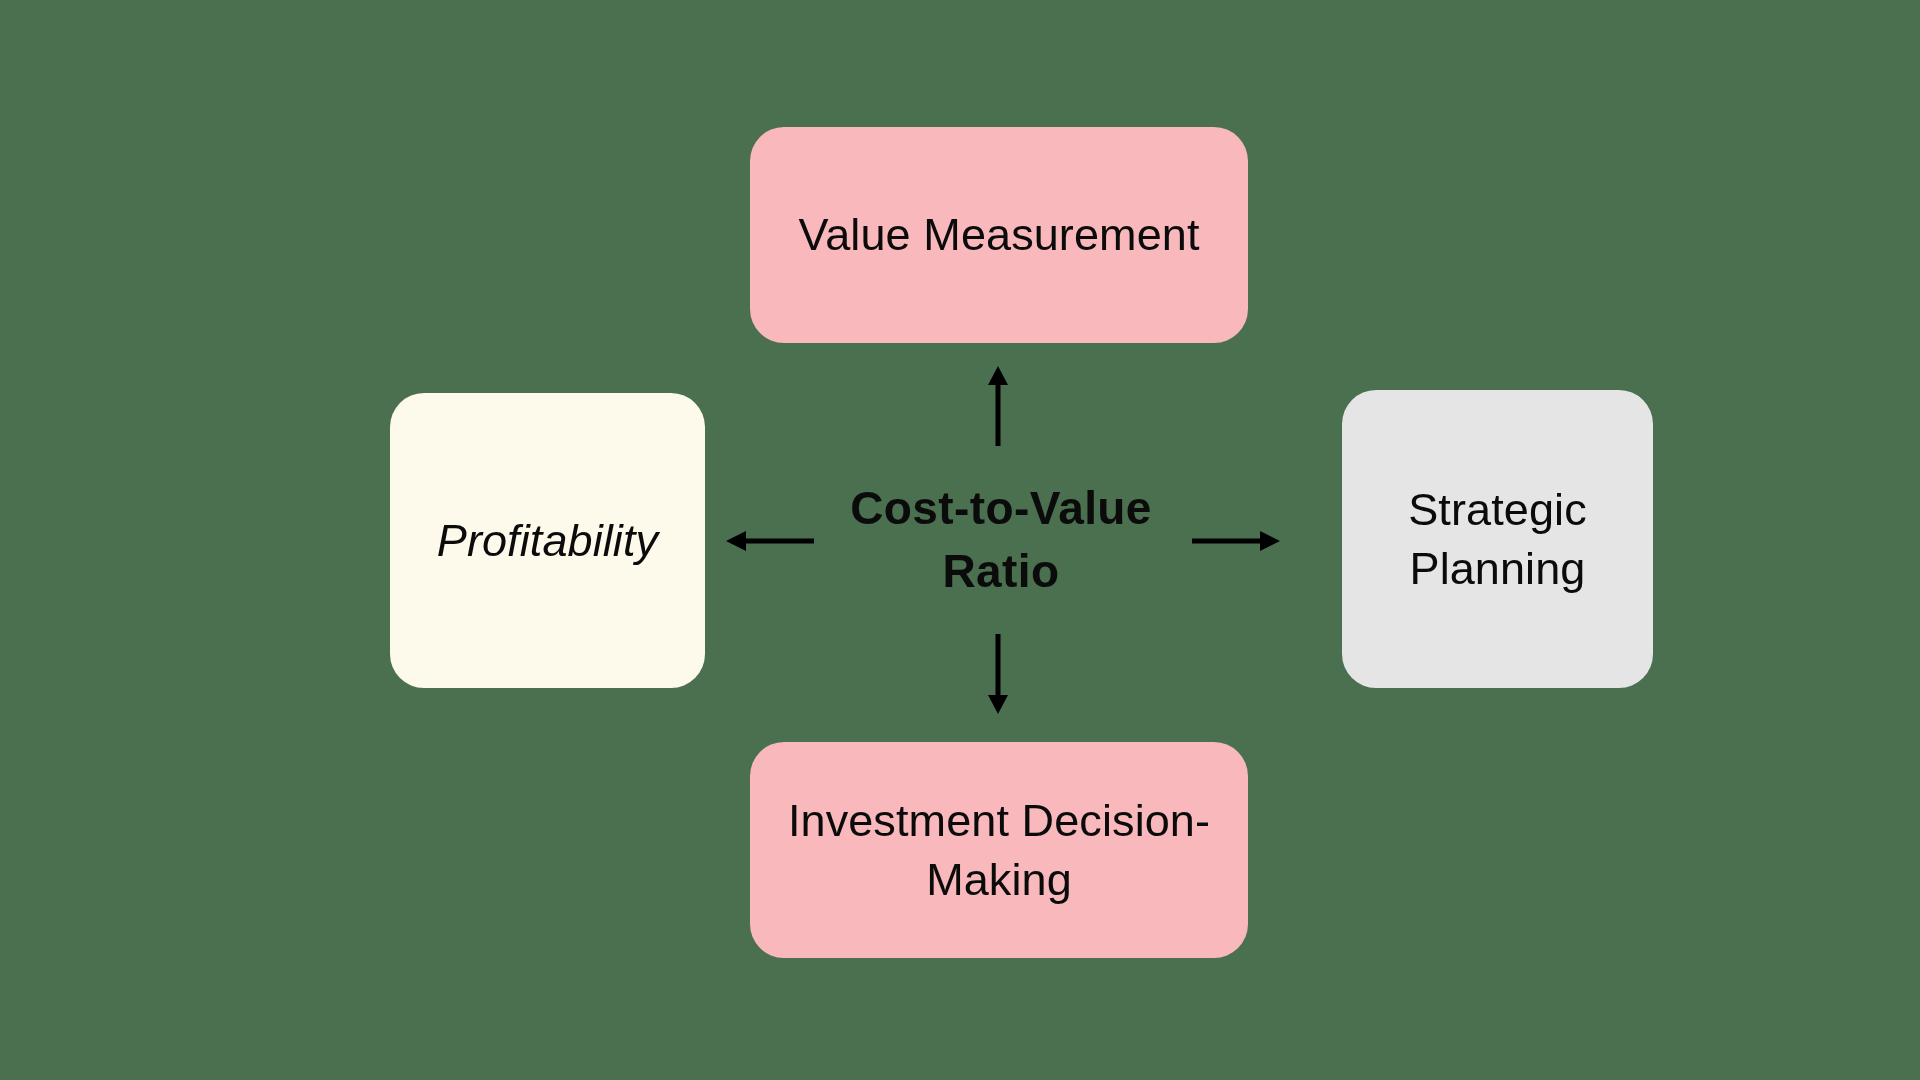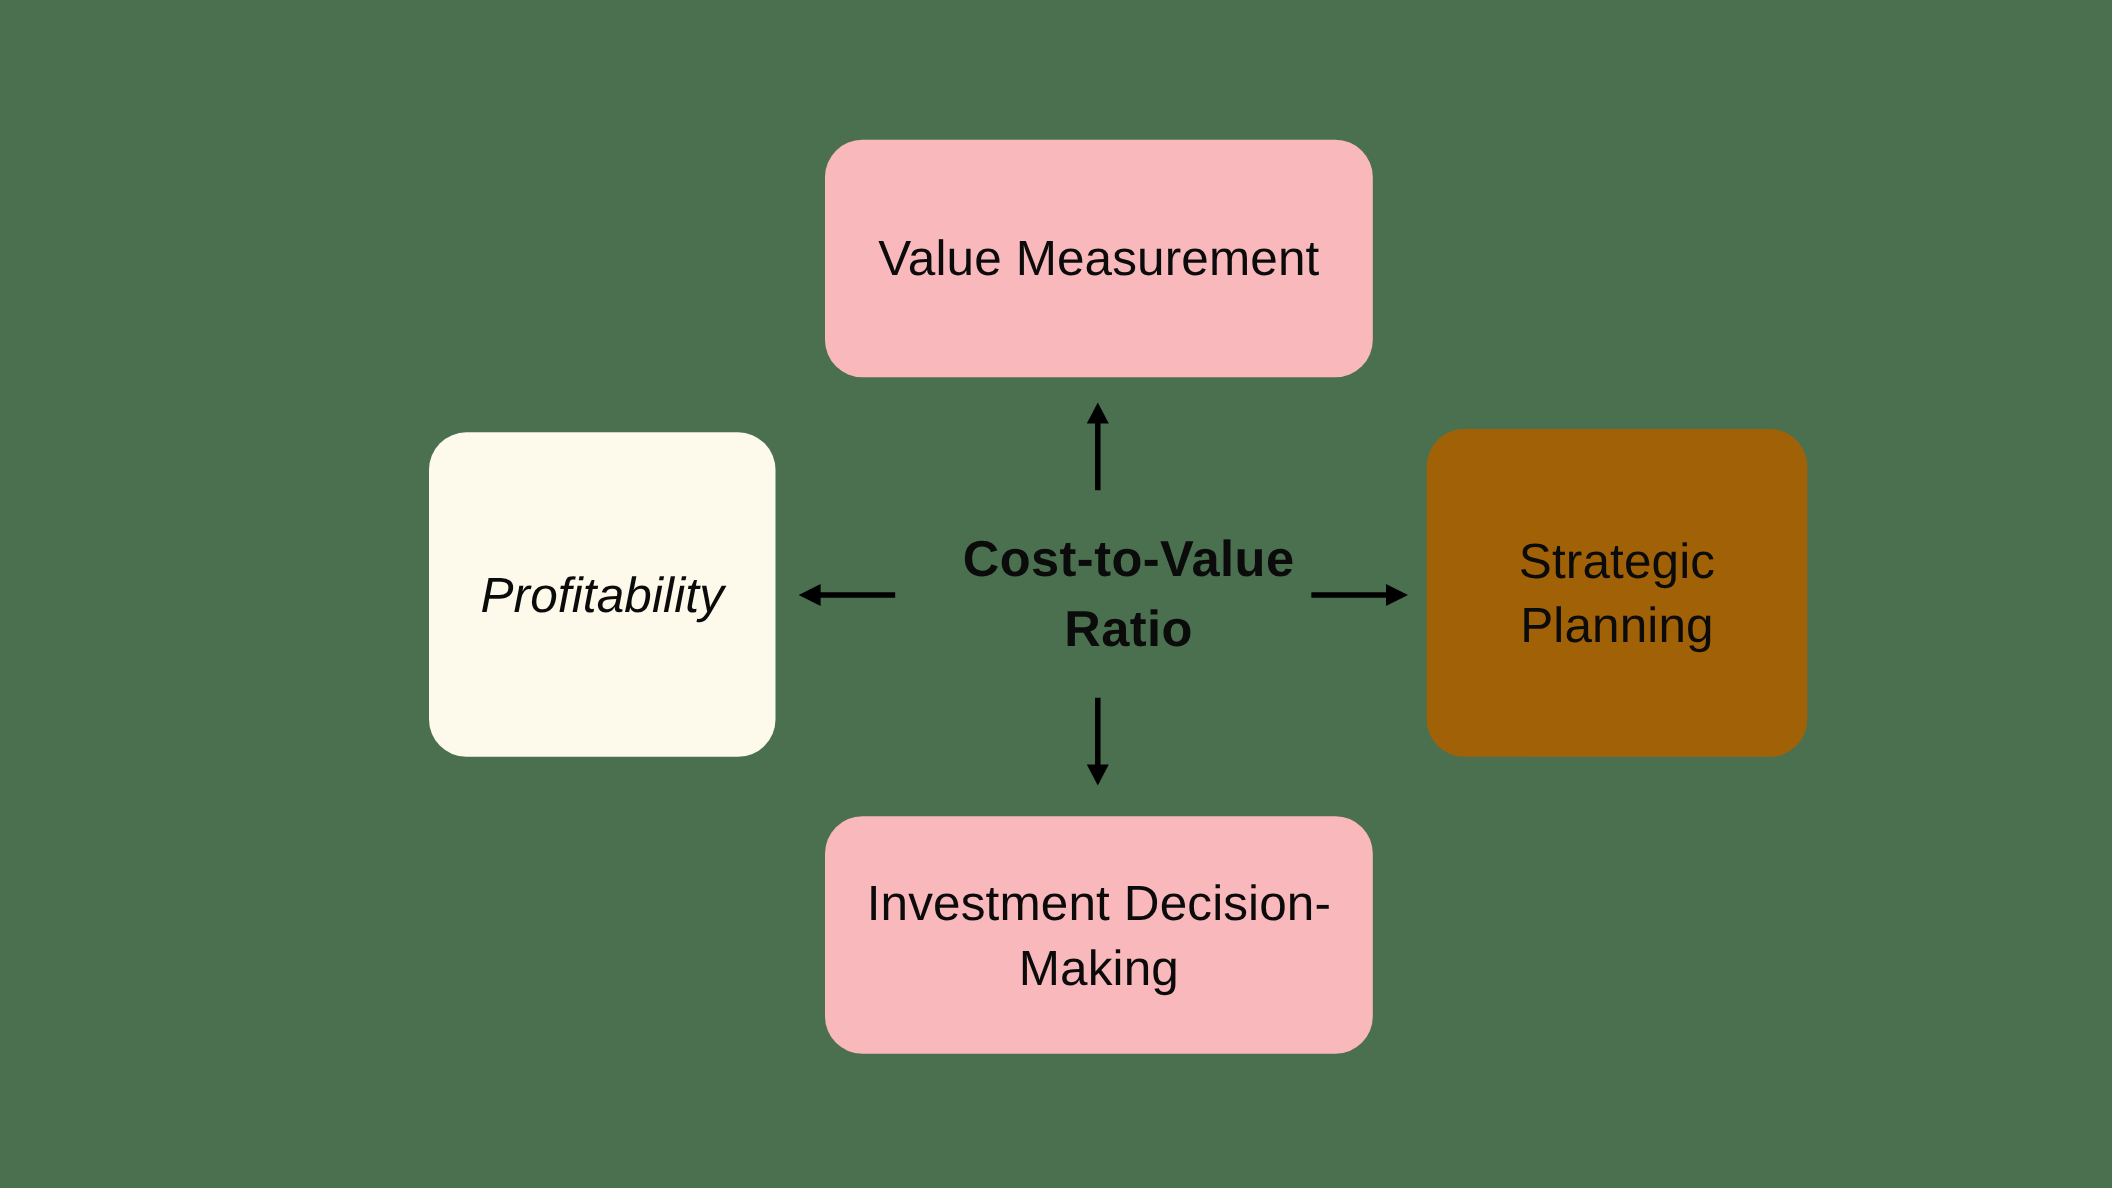--- a/index.html
+++ b/index.html
@@ -66,32 +66,32 @@
     width: 315px;
     height: 295px;
     background: #fdfaeb;
     border-radius: 34px;
     font-size: 45px;
     font-style: italic;
   }
 
   
   #node-right {
-    left: 1297px;
+    left: 1342px;
     top: 390px;
-    width: 346px;
+    width: 311px;
     height: 298px;
-    background: #a16207;
+    background: #e5e5e5;
     border-radius: 34px;
     font-size: 45px;
   }
 
   
   #node-center {
-    left: 816px;
+    left: 791px;
     top: 462px;
     width: 420px;
     height: 156px;
     font-size: 46px;
     font-weight: 700;
     letter-spacing: 0.4px;
     line-height: 1.38;
     background: transparent;
   }
 

